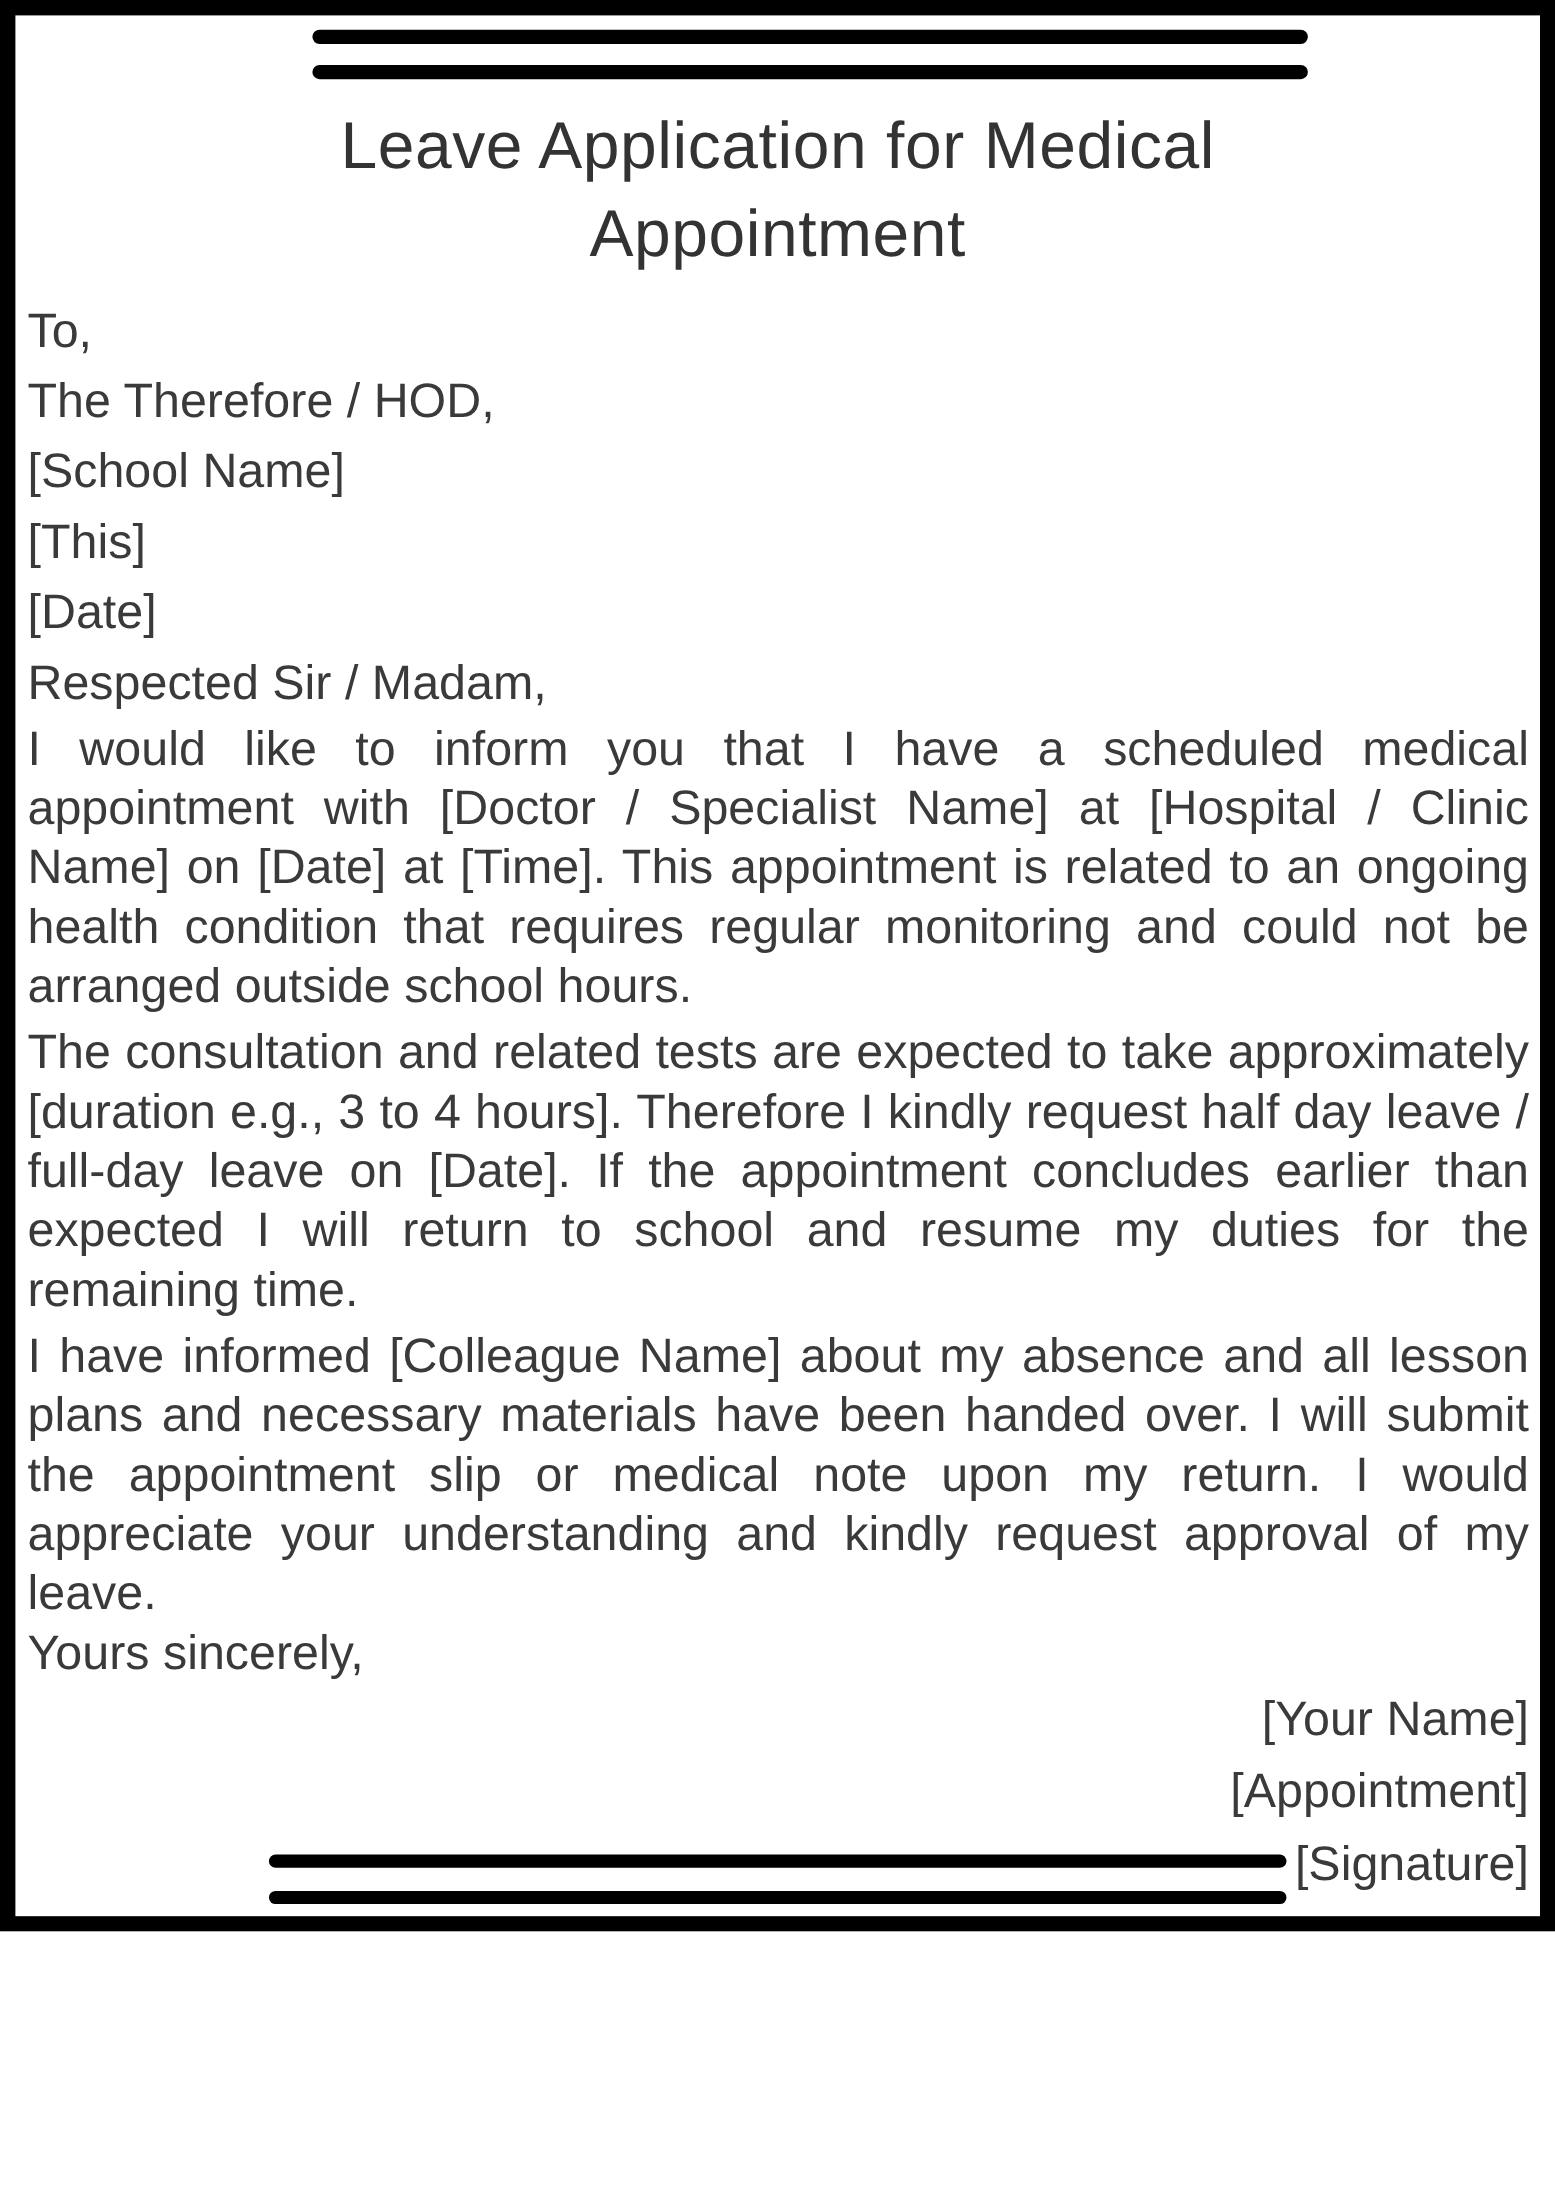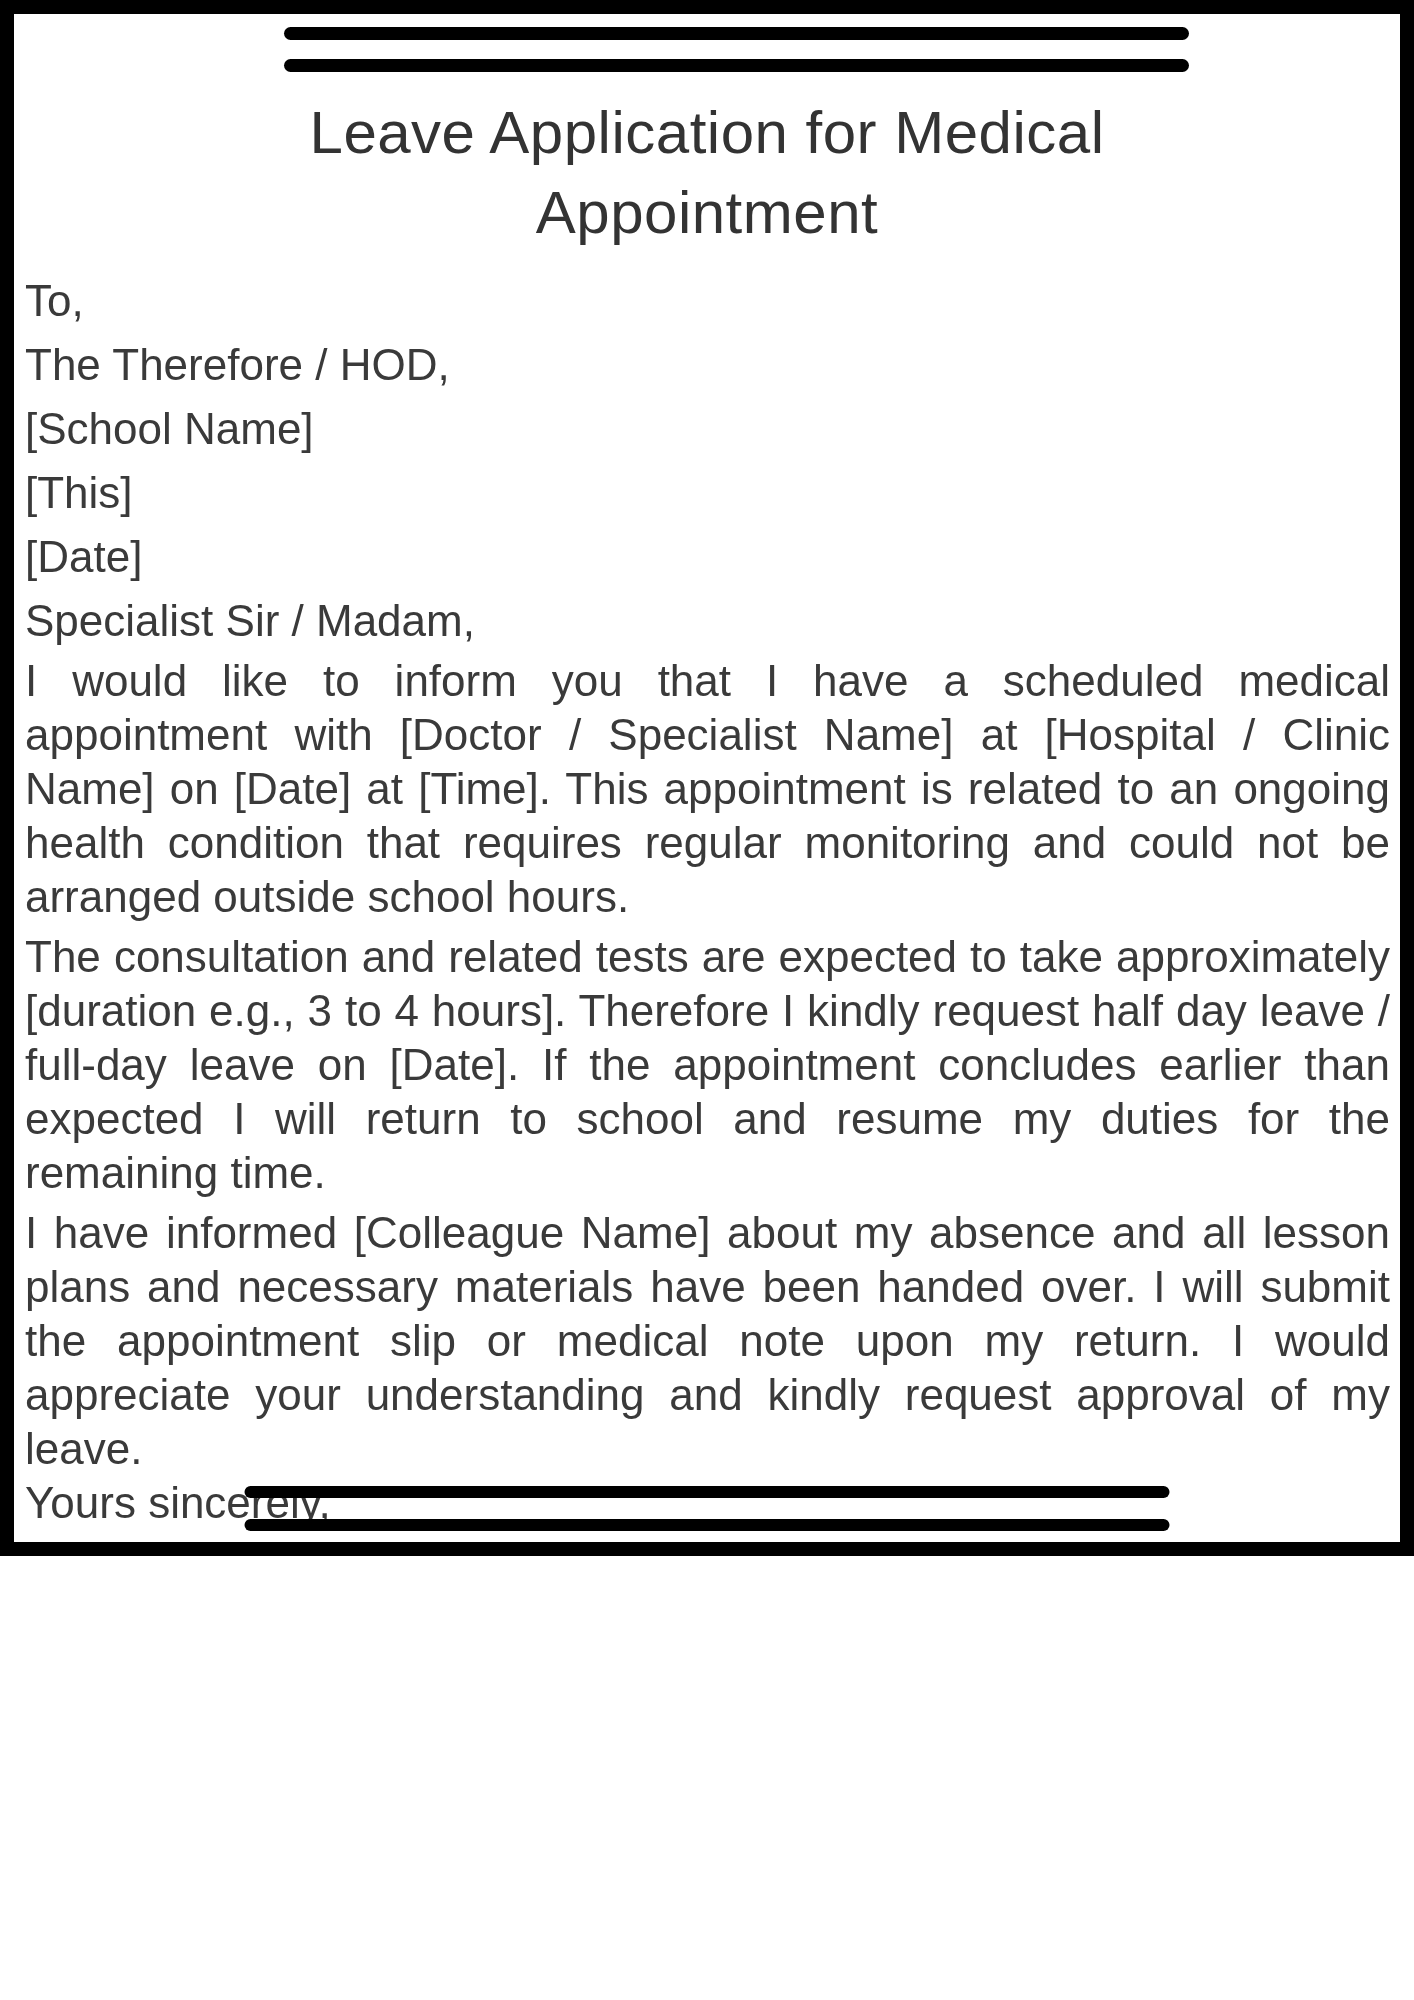--- a/index.html
+++ b/index.html
@@ -1,20 +1,20 @@
 <!DOCTYPE html>
 <html><head>
 <meta charset="utf-8">
 <style>
   html, body { margin: 0; padding: 0; background: #ffffff; }
 
   .page {
     position: relative;
     width: 1414px;
-    height: 1556px;
+    height: 1756px;
     box-sizing: border-box;
     border: 14px solid #000000;
     background: #ffffff;
     font-family: "Liberation Sans", "DejaVu Sans", sans-serif;
     color: #3a3a3a;
     overflow: hidden;
   }
 
   
   .rules-top { width: 905px; margin: 13px 0 0 270px; }
@@ -73,21 +73,21 @@
 
     <div class="recipient">
       <div class="addr-line">To,</div>
       <div class="addr-line">The Therefore / HOD,</div>
       <div class="addr-line">[School Name]</div>
       <div class="addr-line">[This]</div>
       <div class="addr-line">[Date]</div>
     </div>
 
 
-    <div class="salutation">Specialist Sir / Madam,</div>
+    <div class="salutation">Respected Sir / Madam,</div>
 
     <p class="para">I would like to inform you that I have a scheduled medical appointment with [Doctor / Specialist Name] at [Hospital / Clinic Name] on [Date] at [Time]. This appointment is related to an ongoing health condition that requires regular monitoring and could not be arranged outside school hours.</p>
     <p class="para">The consultation and related tests are expected to take approximately [duration e.g., 3 to 4 hours]. Therefore I kindly request half day leave / full-day leave on [Date]. If the appointment concludes earlier than expected I will return to school and resume my duties for the remaining time.</p>
     <p class="para">I have informed [Colleague Name] about my absence and all lesson plans and necessary materials have been handed over. I will submit the appointment slip or medical note upon my return. I would appreciate your understanding and kindly request approval of my leave.</p>
 
     <div class="closing">Yours sincerely,</div>
 
     <div class="signature">
       <div class="sig-line">[Your Name]</div>
       <div class="sig-line">[Appointment]</div>

